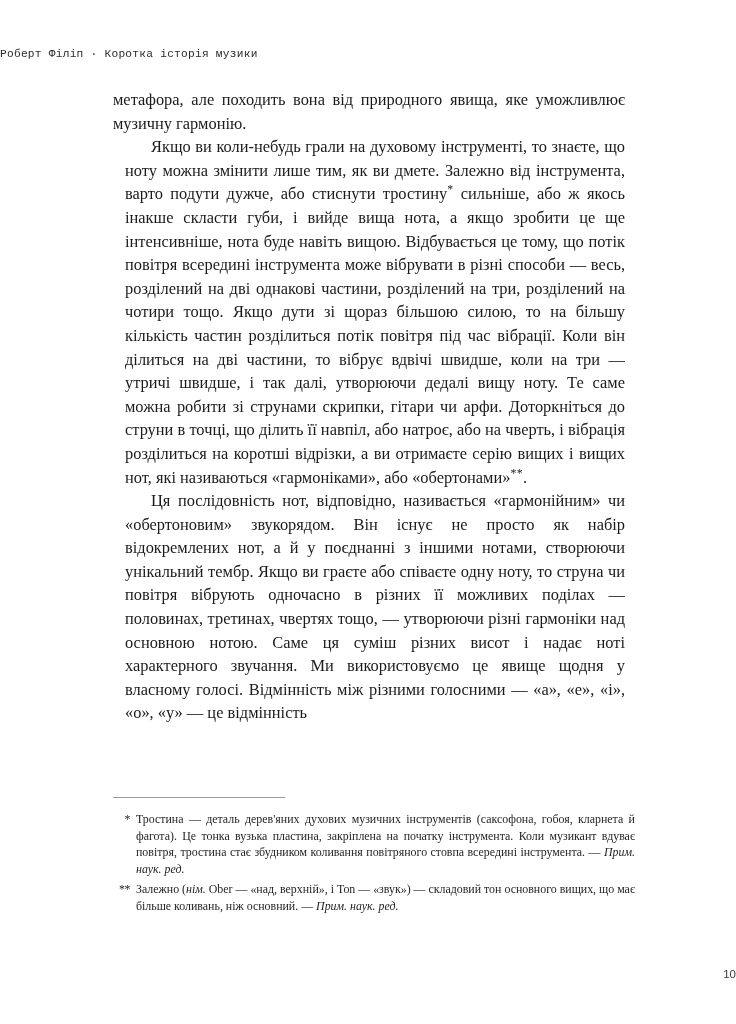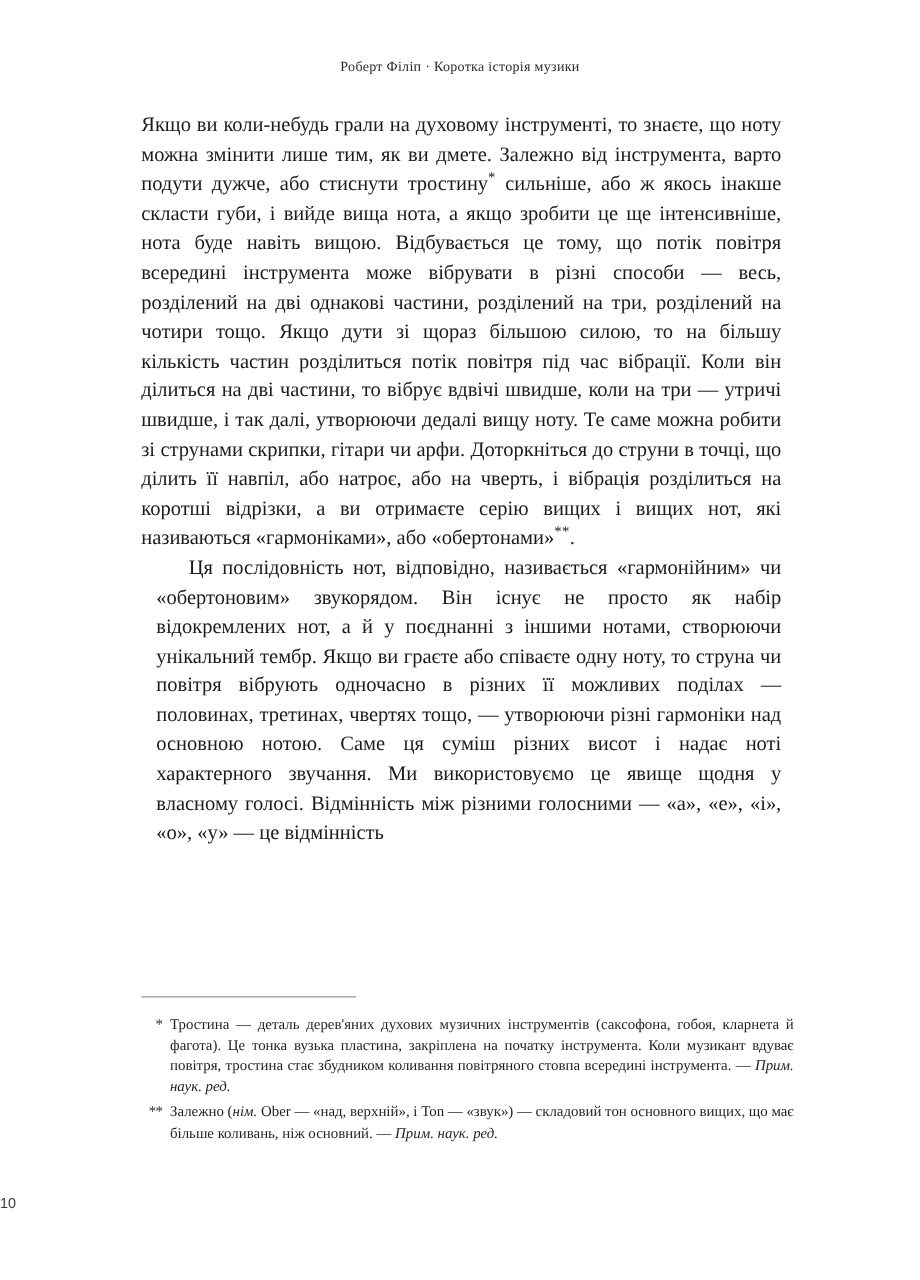--- a/index.html
+++ b/index.html
@@ -20,22 +20,22 @@
     font-family: "Liberation Serif", "DejaVu Serif", serif;
     color: #1a1a1a;
   }
 
   
   .running-head {
     position: absolute;
     top: 48px;
     left: 0;
     right: 0;
-    text-align: center;
-    font-family: Liberation Serif, serif;
+    text-align: left;
+    font-family: Liberation Mono, monospace;
     font-size: 11.2px;
     letter-spacing: 0.25px;
     color: #2b2b2b;
     white-space: nowrap;
   }
 
   
   .text-column {
     position: absolute;
     left: 113px;
@@ -102,38 +102,39 @@
     letter-spacing: -0.4px;
   }
 
   .footnote .it {
     font-style: italic;
   }
 
   
   .folio {
     position: absolute;
-    bottom: 55px;
+    bottom: 44px;
     left: 0;
     right: 0;
-    text-align: left;
+    text-align: right;
     font-family: "Liberation Sans", "DejaVu Sans", sans-serif;
     font-size: 11.5px;
     color: #3a3a3a;
   }
 </style>
 </head>
 <body>
 
 <div class="page">
 
   <div class="running-head">Роберт Філіп · Коротка історія музики</div>
 
   <div class="text-column">
 
+    <p class="body-par">метафора, але походить вона від природного явища, яке уможливлює музичну гармонію.</p>
 
     <p class="body-par"><span>Якщо ви коли-небудь грали на духовому інструменті, то знаєте, що ноту можна змінити лише тим, як ви дмете. Залежно від інструмента, варто подути дужче, або стиснути тростину</span><span class="fn-ref">*</span><span> сильніше, або ж якось інакше скласти губи, і вийде вища нота, а якщо зробити це ще інтенсивніше, нота буде навіть вищою. Відбувається це тому, що потік повітря всередині інструмента може вібрувати в різні способи — весь, розділений на дві однакові частини, розділений на три, розділений на чотири тощо. Якщо дути зі щораз більшою силою, то на більшу кількість частин розділиться потік повітря під час вібрації. Коли він ділиться на дві частини, то вібрує вдвічі швидше, коли на три — утричі швидше, і так далі, утворюючи дедалі вищу ноту. Те саме можна робити зі струнами скрипки, гітари чи арфи. Доторкніться до струни в точці, що ділить її навпіл, або натроє, або на чверть, і вібрація розділиться на коротші відрізки, а ви отримаєте серію вищих і вищих нот, які називаються «гармоніками», або «обертонами»</span><span class="fn-ref">**</span><span>.</span></p>
 
     <p class="body-par">Ця послідовність нот, відповідно, називається «гармонійним» чи «обертоновим» звукорядом. Він існує не просто як набір відокремлених нот, а й у поєднанні з іншими нотами, створюючи унікальний тембр. Якщо ви граєте або співаєте одну ноту, то струна чи повітря вібрують одночасно в різних її можливих поділах — половинах, третинах, чвертях тощо, — утворюючи різні гармоніки над основною нотою. Саме ця суміш різних висот і надає ноті характерного звучання. Ми використовуємо це явище щодня у власному голосі. Відмінність між різними голосними — «а», «е», «і», «о», «у» — це відмінність</p>
 
   </div>
 
   <div class="footnote-area">
 
     <hr class="footnote-rule">

